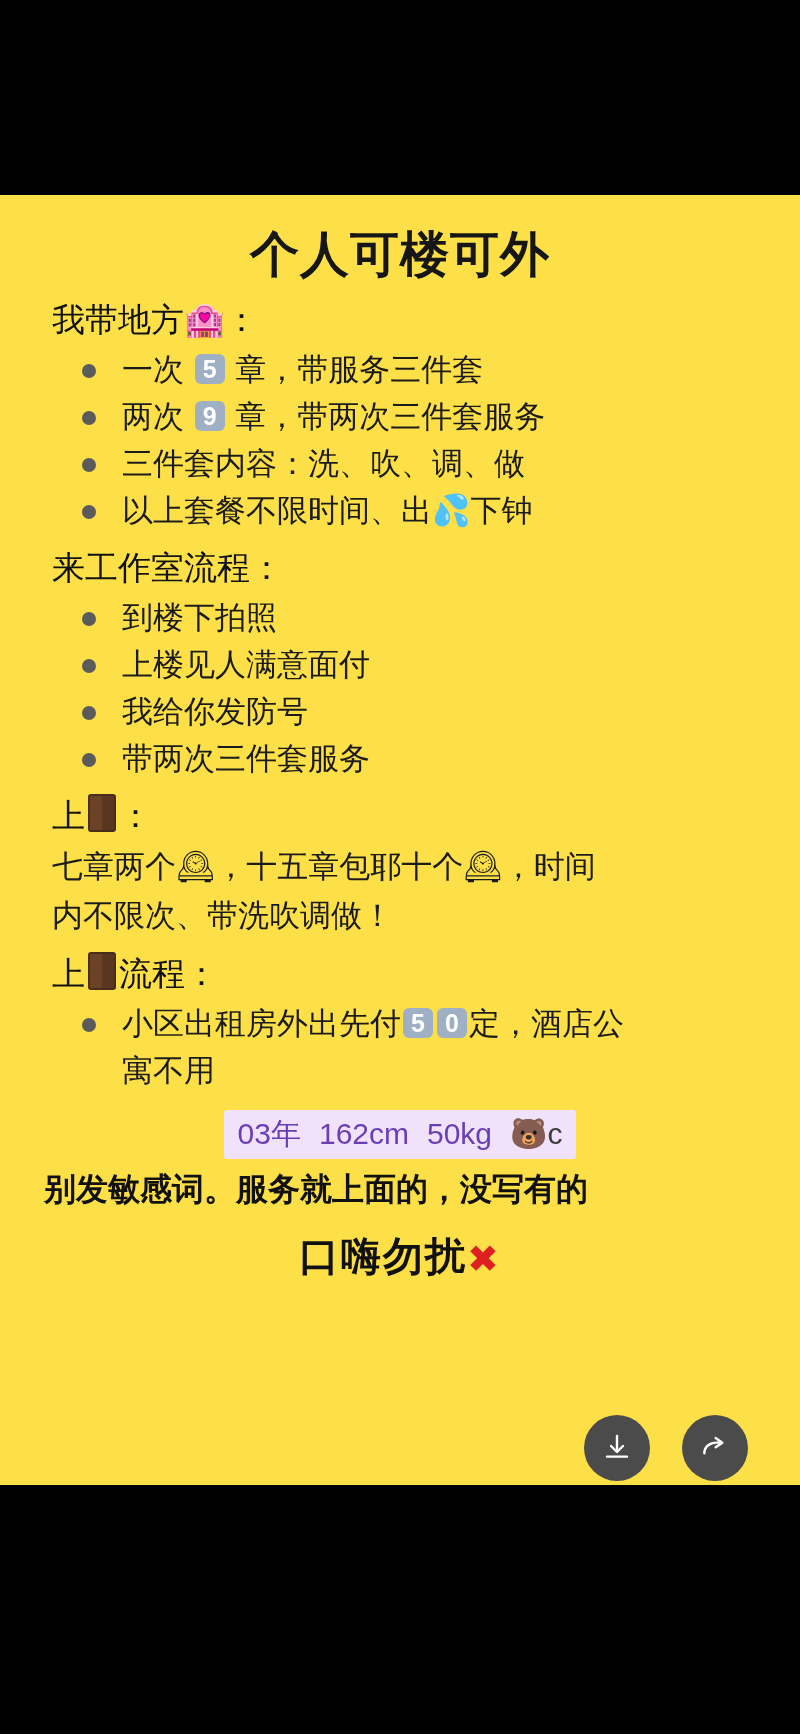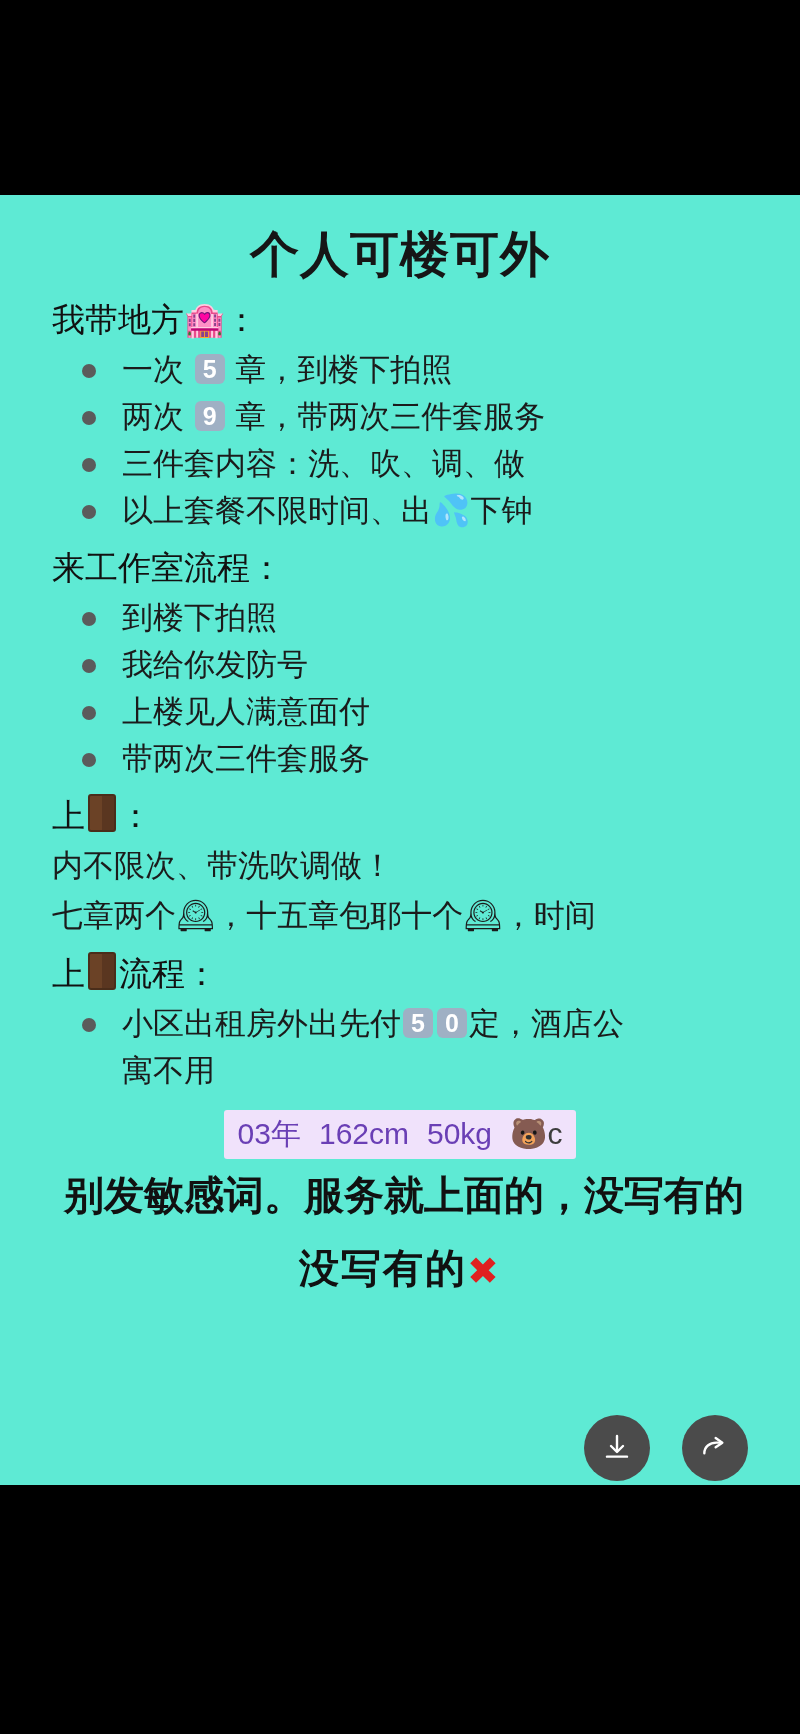--- a/index.html
+++ b/index.html
@@ -27,21 +27,21 @@
     height: 195px;
     background: #000000;
   }
   
   .card {
     position: absolute;
     top: 195px;
     left: 0;
     width: 800px;
     height: 1290px;
-    background: #5eead4;
+    background: #fde047;
     box-sizing: border-box;
     padding: 0 40px;
   }
   .title {
     text-align: center;
     font-size: 49px;
     font-weight: bold;
     color: #161616;
     letter-spacing: 1px;
     margin: 30px 0 12px 0;
@@ -124,25 +124,25 @@
     font-size: 30px;
     color: #6a3fb5;
     white-space: nowrap;
   }
   .stats-inner .u {
     text-underline-offset: 4px;
   }
   .stats-inner .gap { display:inline-block; width: 18px; }
   .stats-inner .tail { color:#3d3d3d; }
   .warn {
-    font-size: 40px;
+    font-size: 32px;
     font-weight: bold;
     color: #111;
     line-height: 1.5;
-    margin: 6px 0 0 24px;
+    margin: 6px 0 0 4px;
   }
   .final {
     text-align: center;
     font-size: 40px;
     font-weight: bold;
     color: #111;
     margin-top: 16px;
     letter-spacing: 2px;
   }
   .xmark {
@@ -183,69 +183,69 @@
 
   <div class="card">
 
     <div class="title">个人可楼可外</div>
 
     <div class="sec-head">
       <span>我带地方</span><span class="emoji">🏩</span><span>：</span>
     </div>
     <ul class="bullets">
       <li>
-        <span>一次 </span><span class="keycap">5</span><span> 章，到楼下拍照</span>
+        <span>一次 </span><span class="keycap">5</span><span> 章，带服务三件套</span>
       </li>
       <li>
         <span>两次 </span><span class="keycap">9</span><span> 章，带两次三件套服务</span>
       </li>
       <li>
         <span>三件套内容：洗、吹、调、做</span>
       </li>
       <li>
         <span>以上套餐不限时间、出</span><span class="emoji">💦</span><span>下钟</span>
       </li>
     </ul>
 
     <div class="sec-head">
       <span>来工作室流程</span><span>：</span>
     </div>
     <ul class="bullets">
       <li><span>到楼下拍照</span></li>
+      <li><span>上楼见人满意面付</span></li>
       <li><span>我给你发防号</span></li>
-      <li><span>上楼见人满意面付</span></li>
       <li><span>带两次三件套服务</span></li>
     </ul>
 
     <div class="sec-head">
       <span>上</span><span class="door"></span><span>：</span>
     </div>
-    <div class="para">内不限次、带洗吹调做！</div>
     <div class="para">
       <span>七章两个</span><span class="emoji">🕰</span><span>，十五章包耶十个</span><span class="emoji">🕰</span><span>，时间</span>
     </div>
+    <div class="para">内不限次、带洗吹调做！</div>
 
     <div class="sec-head">
       <span>上</span><span class="door"></span><span>流程：</span>
     </div>
     <ul class="bullets">
       <li>
         <span>小区出租房外出先付</span><span class="keycap">5</span><span class="keycap">0</span><span>定，酒店公</span><br>
         <span>寓不用</span>
       </li>
     </ul>
 
     <div class="stats">
       <span class="stats-inner"><span>03年</span><span class="gap"></span><span>162cm</span><span class="gap"></span><span class="u">50kg</span><span class="gap"></span><span class="emoji">🐻</span><span class="tail">c</span></span>
     </div>
 
     <div class="warn">别发敏感词。服务就上面的，没写有的</div>
 
     <div class="final">
-      <span>没写有的</span><span class="xmark">✖</span>
+      <span>口嗨勿扰</span><span class="xmark">✖</span>
     </div>
   </div>
 
   <div class="bottom-band"></div>
 
   <div class="action-btn" id="btn-download">
     <svg width="32" height="32" viewBox="0 0 24 24" fill="none" stroke="#ffffff" stroke-width="1.8" stroke-linecap="round" stroke-linejoin="round">
       <path d="M12 3v11"></path>
       <path d="M7.5 10.5L12 15l4.5-4.5"></path>
       <path d="M4.5 18.5h15"></path>

